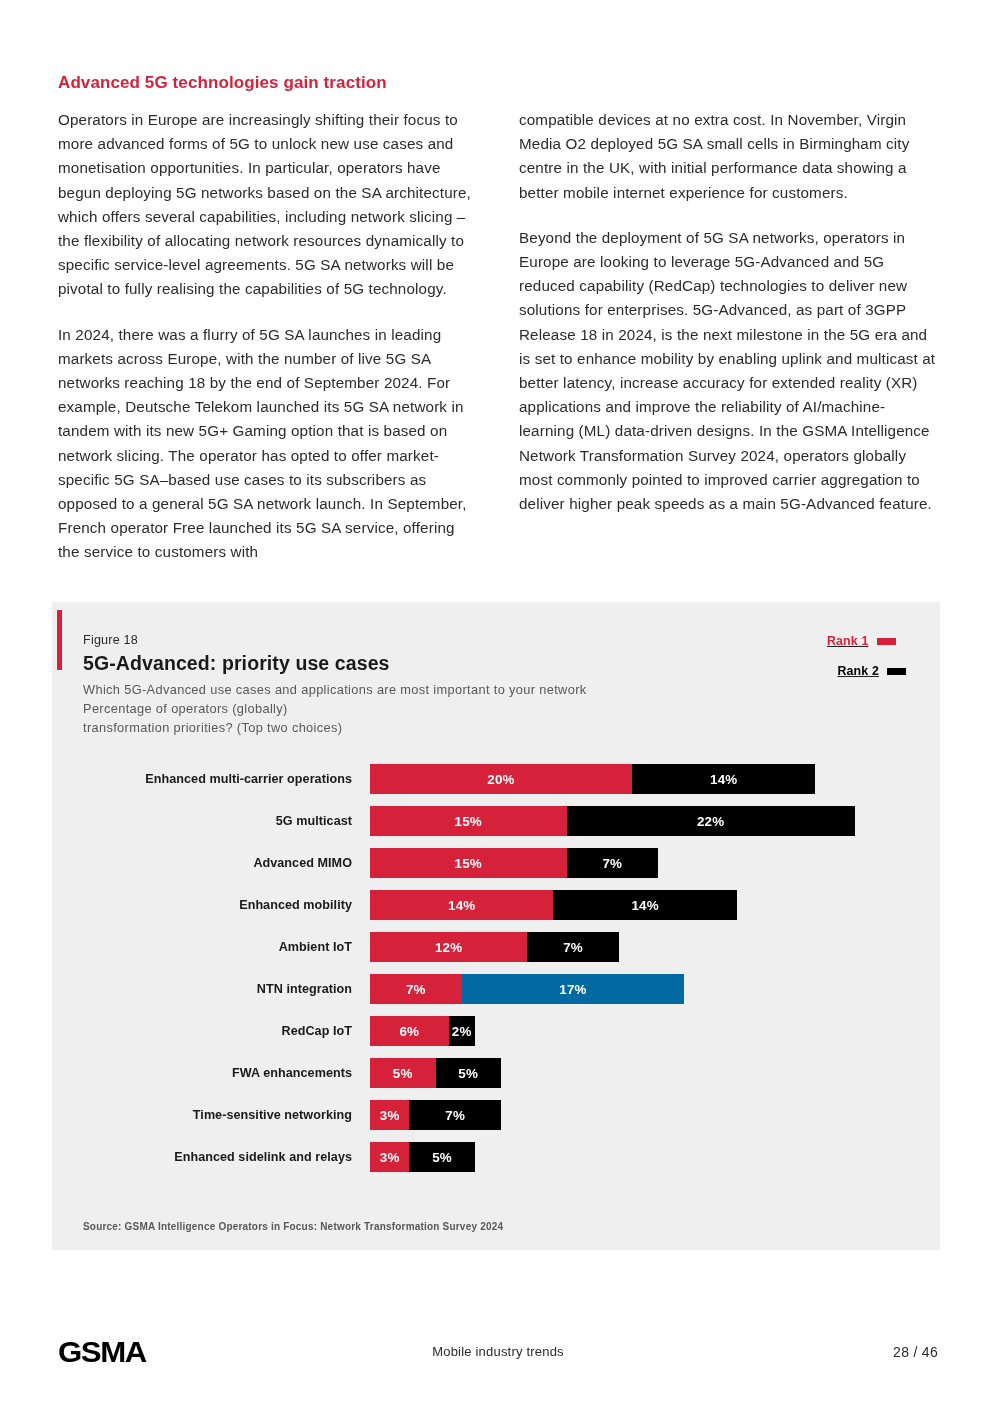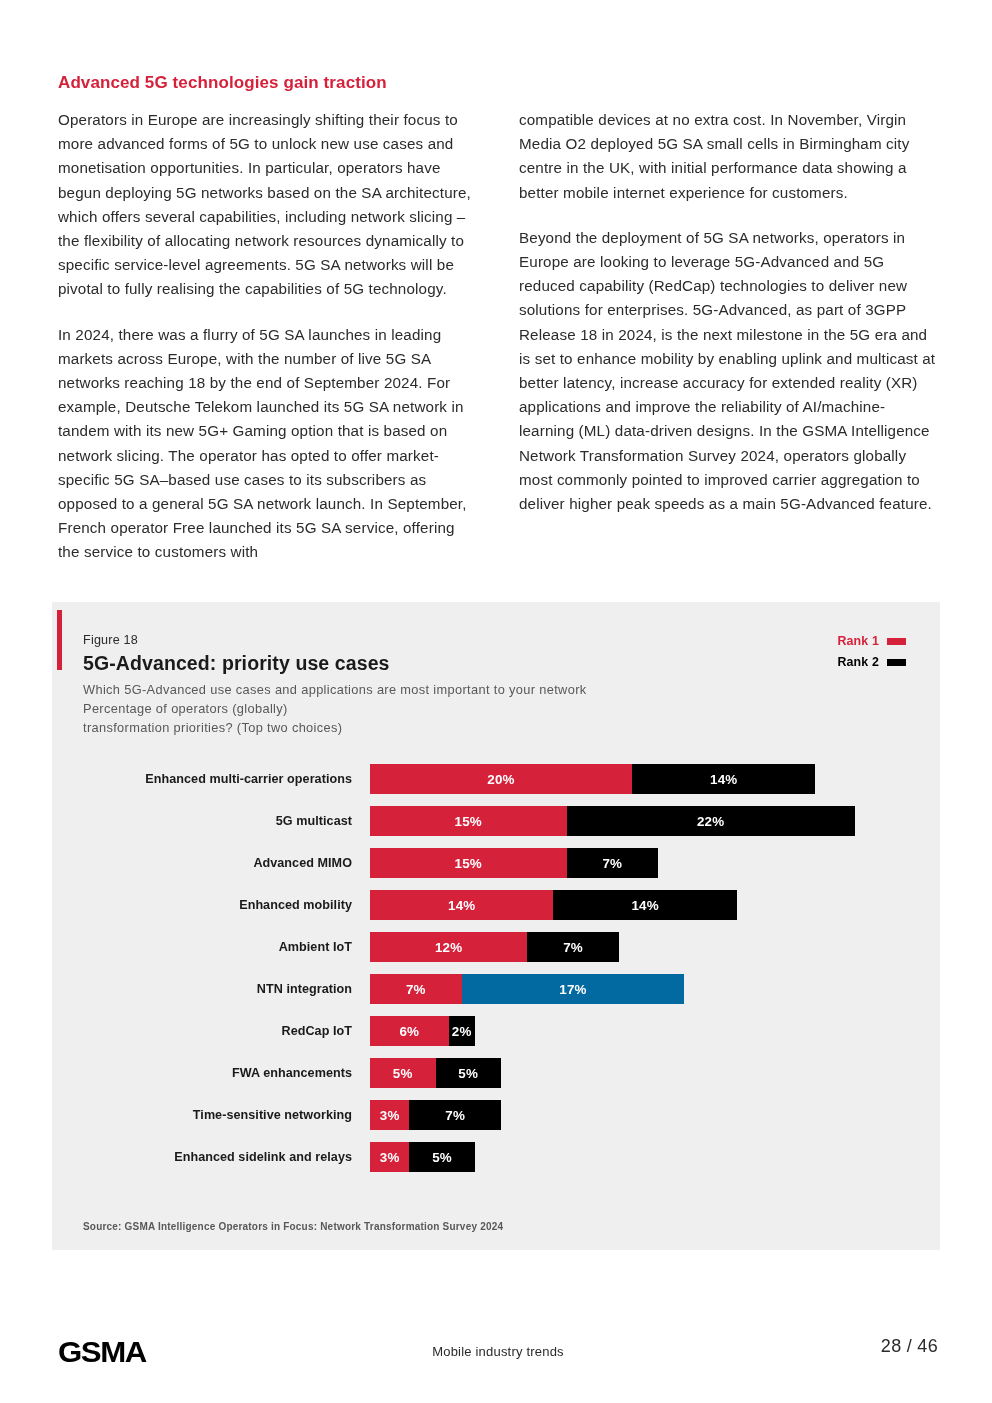--- a/index.html
+++ b/index.html
@@ -84,22 +84,23 @@
   }
   .fig-sub div { white-space: nowrap; }
   .fig-sub .wrap { white-space: normal; }
 
   
   .legend {
     position: absolute;
     right: 34px; top: 32px;
     display: flex;
     flex-direction: column;
-    align-items: flex-end;
-    gap: 7px;
+    align-items: center;
+    gap: 16px;
+    text-decoration: underline;
   }
   .legend-row {
     display: flex;
     align-items: center;
     gap: 8px;
     font-size: 12.4px;
     font-weight: bold;
     letter-spacing: 0.15px;
   }
   .legend-swatch { width: 19px; height: 7px; display: inline-block; }
@@ -169,22 +170,22 @@
   .footer-center {
     position: absolute;
     left: 0; right: 0; top: 11px;
     text-align: center;
     font-size: 13px;
     color: #2b2b2b;
     letter-spacing: 0.2px;
   }
   .footer-page {
     position: absolute;
-    right: 0; top: 3px;
-    font-size: 18px;
+    right: 0; top: 11px;
+    font-size: 14px;
     color: #2b2b2b;
     letter-spacing: 0.3px;
   }
 </style>
 </head>
 <body>
 
 <div class="page">
 
   <h1 class="headline">Advanced 5G technologies gain traction</h1>

